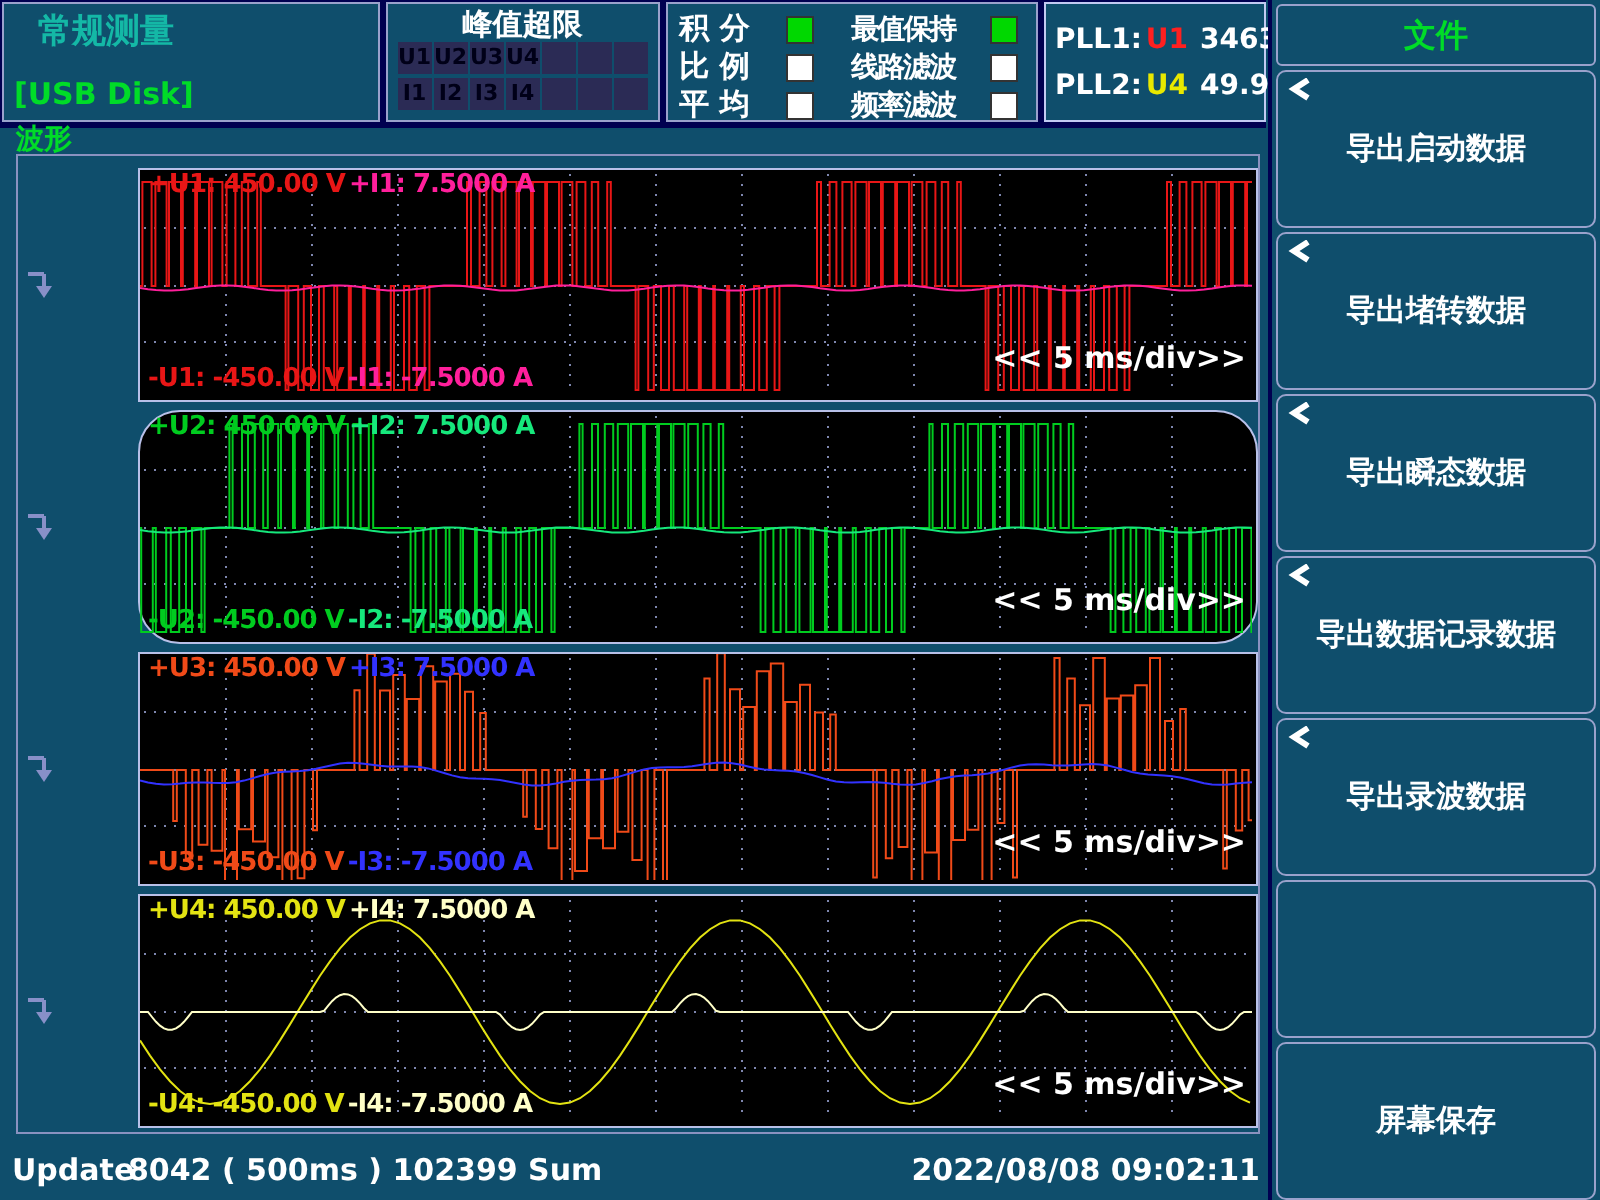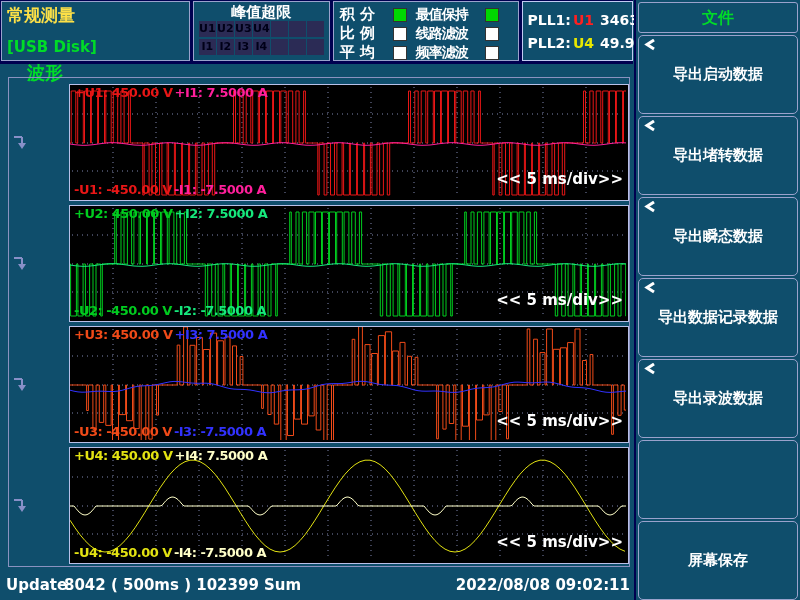--- a/index.html
+++ b/index.html
@@ -4,50 +4,50 @@
 <style>
   html,body{margin:0;padding:0;background:#000;}
   #screen{position:relative;width:800px;height:600px;background:#0f4e6c;overflow:hidden;
           font-family:"DejaVu Sans","Liberation Sans",sans-serif;font-weight:bold;
           -webkit-font-smoothing:none;}
   
   #hdr{position:absolute;left:0;top:0;width:633px;height:64px;background:#000050;
        display:flex;gap:3px;padding:1px 0 3px 1px;box-sizing:border-box;}
   .hsec{background:#0f4e6c;border:1px solid #9aa2cc;position:relative;box-sizing:border-box;height:100%;}
   #hs1{width:193px;}
-  #hs1 .mode{position:absolute;left:5px;top:2px;color:#fde047;font-size:17px;}
+  #hs1 .mode{position:absolute;left:17px;top:2px;color:#14b8a6;font-size:17px;}
   #hs1 .usb{position:absolute;left:5px;top:36px;color:#00dc28;font-size:15px;}
   #hs2{width:140px;}
   #hs2 .ptitle{text-align:center;color:#fff;font-size:15px;margin-top:1px;font-family:Liberation Mono, monospace;}
   .pgrid{position:absolute;left:5px;top:19px;}
   .prow{display:flex;gap:1px;margin-bottom:2px;}
   .pcell{width:17px;height:16px;background:#2b2b55;color:#000018;font-size:11px;
          text-align:center;line-height:16px;}
   #hs3{width:191px;}
   .tcol{position:absolute;top:3px;}
   .trow{display:flex;align-items:center;height:19px;}
   .tlab{color:#fff;font-size:15px;display:flex;justify-content:space-between;}
   .tcolA{left:6px;} .tcolA .tlab{width:46px;}
-  .tcolB{left:82px;} .tcolB .tlab{width:62px;font-size:14px;letter-spacing:-1px;}
+  .tcolB{left:92px;} .tcolB .tlab{width:62px;font-size:14px;letter-spacing:-1px;}
   .tbox{width:12px;height:12px;margin-left:7px;border:1px solid #333;}
   #hs4{width:113px;border-color:#c2caf2;}
   .pllrow{position:absolute;left:4px;color:#fff;font-size:14px;white-space:nowrap;}
   .pllrow .src{margin-left:2px;}
   .pllrow .val{margin-left:6px;}
   
   #side{position:absolute;left:634px;top:0;width:166px;height:600px;background:#0f4e6c;
         border-left:2px solid #000050;box-sizing:border-box;padding:2px 2px 0 2px;}
   #side-title{height:29px;border:1px solid #9aa2cc;border-radius:3px;color:#00dc28;
         font-size:16px;text-align:center;line-height:29px;margin-bottom:2px;}
   .sbtn{height:77px;border:1px solid #9aa2cc;border-radius:5px;margin-bottom:2px;position:relative;
         color:#fff;font-size:15px;display:flex;align-items:center;justify-content:center;
         letter-spacing:0px;}
   .sbtn .arr{position:absolute;left:5px;top:3px;line-height:10px;}
   
-  #wave-title{position:absolute;left:27px;top:61px;color:#00dc28;font-size:18px;}
+  #wave-title{position:absolute;left:8px;top:61px;color:#00dc28;font-size:14px;}
   #wbox{position:absolute;left:8px;top:77px;width:622px;height:490px;
         border:1px solid #8a92c0;box-sizing:border-box;}
   .plot{position:absolute;left:60px;width:558px;height:115px;background:#000;
         border:1px solid #b8c0e8;}
   .plot svg{position:absolute;left:0;top:0;}
   .lbl{position:absolute;font-size:13px;white-space:nowrap;letter-spacing:-0.5px;}
   .lbl span{margin-right:2px;}
   .lbl.top{left:4px;top:0px;}
   .lbl.bot{left:4px;top:97px;}
   .tb{position:absolute;right:5px;top:85px;color:#fff;font-size:15px;}
@@ -185,21 +185,21 @@
     <path d="M0,59.0 L4,59.6 L8,60.0 L12,60.3 L16,60.3 L20,60.0 L24,59.6 L28,59.0 L32,58.5 L36,58.0 L40,57.7 L44,57.7 L48,57.9 L52,58.4 L56,58.9 L60,59.5 L64,60.0 L68,60.2 L72,60.3 L76,60.1 L80,59.7 L84,59.1 L88,58.6 L92,58.1 L96,57.8 L100,57.7 L104,57.9 L108,58.3 L112,58.8 L116,59.4 L120,59.9 L124,60.2 L128,60.3 L132,60.1 L136,59.7 L140,59.2 L144,58.6 L148,58.1 L152,57.8 L156,57.7 L160,57.9 L164,58.2 L168,58.8 L172,59.3 L176,59.8 L180,60.2 L184,60.3 L188,60.2 L192,59.8 L196,59.3 L200,58.7 L204,58.2 L208,57.8 L212,57.7 L216,57.8 L220,58.2 L224,58.7 L228,59.3 L232,59.8 L236,60.2 L240,60.3 L244,60.2 L248,59.9 L252,59.4 L256,58.8 L260,58.3 L264,57.9 L268,57.7 L272,57.8 L276,58.1 L280,58.6 L284,59.2 L288,59.7 L292,60.1 L296,60.3 L300,60.2 L304,59.9 L308,59.4 L312,58.9 L316,58.3 L320,57.9 L324,57.7 L328,57.8 L332,58.1 L336,58.5 L340,59.1 L344,59.6 L348,60.1 L352,60.3 L356,60.2 L360,60.0 L364,59.5 L368,58.9 L372,58.4 L376,58.0 L380,57.7 L384,57.7 L388,58.0 L392,58.5 L396,59.0 L400,59.6 L404,60.0 L408,60.3 L412,60.3 L416,60.0 L420,59.6 L424,59.0 L428,58.5 L432,58.0 L436,57.7 L440,57.7 L444,58.0 L448,58.4 L452,58.9 L456,59.5 L460,60.0 L464,60.2 L468,60.3 L472,60.1 L476,59.6 L480,59.1 L484,58.5 L488,58.1 L492,57.8 L496,57.7 L500,57.9 L504,58.3 L508,58.9 L512,59.4 L516,59.9 L520,60.2 L524,60.3 L528,60.1 L532,59.7 L536,59.2 L540,58.6 L544,58.1 L548,57.8 L552,57.7 L556,57.9" stroke="#ff1f9b" stroke-width="1" fill="none"></path>
   </svg>
         <div class="lbl top"><span style="color:#e81616">+U1: 450.00 V</span><span style="color:#ff1f9b">+I1: 7.5000 A</span></div>
         <div class="lbl bot"><span style="color:#e81616">-U1: -450.00 V</span><span style="color:#ff1f9b">-I1: -7.5000 A</span></div>
         <div class="tb">&lt;&lt; 5 ms/div&gt;&gt;</div>
       </div>
       <svg class="gutter-arrow" style="top: 56px;">
         <path d="M1,3 H9 M9,3 V10" stroke="#8890c8" stroke-width="2" fill="none"></path>
         <path d="M5,9 L13,9 L9,15 Z" fill="#8890c8"></path>
       </svg>
-      <div class="plot" style="top: 127px;">
+      <div class="plot" style="top: 127px; border-radius: 21px;">
         <svg width="556" height="113">
     <path d="M43,2 V111 M86,2 V111 M129,2 V111 M172,2 V111 M215,2 V111 M258,2 V111 M301,2 V111 M344,2 V111 M387,2 V111 M430,2 V111 M473,2 V111 M516,2 V111 M2,29 H554 M2,58 H554 M2,86 H554 " stroke="#7e86ae" stroke-width="1" fill="none" stroke-dasharray="1,4"></path>
     <path d="M0,58L0.6,58L0.6,110.0L6.4,110.0L6.4,58L7.9,58L7.9,110.0L13.1,110.0L13.1,58L15.4,58L15.4,110.0L19.6,110.0L19.6,58L23.0,58L23.0,110.0L26.0,110.0L26.0,58L30.7,58L30.7,110.0L32.3,110.0L32.3,58L44.7,58L44.7,6.0L46.3,6.0L46.3,58L51.0,58L51.0,6.0L54.0,6.0L54.0,58L57.4,58L57.4,6.0L61.6,6.0L61.6,58L63.9,58L63.9,6.0L69.1,6.0L69.1,58L70.5,58L70.5,6.0L76.5,6.0L76.5,58L77.4,58L77.4,6.0L83.6,6.0L83.6,58L84.5,58L84.5,6.0L90.5,6.0L90.5,58L91.7,58L91.7,6.0L97.3,6.0L97.3,58L99.1,58L99.1,6.0L103.9,6.0L103.9,58L106.7,58L106.7,6.0L110.3,6.0L110.3,58L114.4,58L114.4,6.0L116.6,6.0L116.6,58L135.3,58L135.3,110.0L137.7,110.0L137.7,58L141.7,58L141.7,110.0L145.3,110.0L145.3,58L148.1,58L148.1,110.0L152.9,110.0L152.9,58L154.7,58L154.7,110.0L160.3,110.0L160.3,58L161.5,58L161.5,110.0L167.5,110.0L167.5,58L168.4,58L168.4,110.0L174.6,110.0L174.6,58L175.6,58L175.6,110.0L181.4,110.0L181.4,58L182.9,58L182.9,110.0L188.1,110.0L188.1,58L190.4,58L190.4,110.0L194.6,110.0L194.6,58L198.0,58L198.0,110.0L201.0,110.0L201.0,58L205.7,58L205.7,110.0L207.3,110.0L207.3,58L219.7,58L219.7,6.0L221.3,6.0L221.3,58L226.0,58L226.0,6.0L229.0,6.0L229.0,58L232.4,58L232.4,6.0L236.6,6.0L236.6,58L238.9,58L238.9,6.0L244.1,6.0L244.1,58L245.5,58L245.5,6.0L251.5,6.0L251.5,58L252.4,58L252.4,6.0L258.6,6.0L258.6,58L259.5,58L259.5,6.0L265.5,6.0L265.5,58L266.7,58L266.7,6.0L272.3,6.0L272.3,58L274.1,58L274.1,6.0L278.9,6.0L278.9,58L281.7,58L281.7,6.0L285.3,6.0L285.3,58L289.4,58L289.4,6.0L291.6,6.0L291.6,58L310.3,58L310.3,110.0L312.7,110.0L312.7,58L316.7,58L316.7,110.0L320.3,110.0L320.3,58L323.1,58L323.1,110.0L327.9,110.0L327.9,58L329.7,58L329.7,110.0L335.3,110.0L335.3,58L336.5,58L336.5,110.0L342.5,110.0L342.5,58L343.4,58L343.4,110.0L349.6,110.0L349.6,58L350.6,58L350.6,110.0L356.4,110.0L356.4,58L357.9,58L357.9,110.0L363.1,110.0L363.1,58L365.4,58L365.4,110.0L369.6,110.0L369.6,58L373.0,58L373.0,110.0L376.0,110.0L376.0,58L380.7,58L380.7,110.0L382.3,110.0L382.3,58L394.7,58L394.7,6.0L396.3,6.0L396.3,58L401.0,58L401.0,6.0L404.0,6.0L404.0,58L407.4,58L407.4,6.0L411.6,6.0L411.6,58L413.9,58L413.9,6.0L419.1,6.0L419.1,58L420.5,58L420.5,6.0L426.5,6.0L426.5,58L427.4,58L427.4,6.0L433.6,6.0L433.6,58L434.5,58L434.5,6.0L440.5,6.0L440.5,58L441.7,58L441.7,6.0L447.3,6.0L447.3,58L449.1,58L449.1,6.0L453.9,6.0L453.9,58L456.7,58L456.7,6.0L460.3,6.0L460.3,58L464.4,58L464.4,6.0L466.6,6.0L466.6,58L485.3,58L485.3,110.0L487.7,110.0L487.7,58L491.7,58L491.7,110.0L495.3,110.0L495.3,58L498.1,58L498.1,110.0L502.9,110.0L502.9,58L504.7,58L504.7,110.0L510.3,110.0L510.3,58L511.5,58L511.5,110.0L517.5,110.0L517.5,58L518.4,58L518.4,110.0L524.6,110.0L524.6,58L525.6,58L525.6,110.0L531.4,110.0L531.4,58L532.9,58L532.9,110.0L538.1,110.0L538.1,58L540.4,58L540.4,110.0L544.6,110.0L544.6,58L548.0,58L548.0,110.0L551.0,110.0L551.0,58L555.7,58L555.7,110.0L557.3,110.0L557.3,58L556,58" stroke="#00cc1f" stroke-width="1" fill="none"></path>
     <path d="M0,59.0 L4,59.6 L8,60.0 L12,60.3 L16,60.3 L20,60.0 L24,59.6 L28,59.0 L32,58.5 L36,58.0 L40,57.7 L44,57.7 L48,57.9 L52,58.4 L56,58.9 L60,59.5 L64,60.0 L68,60.2 L72,60.3 L76,60.1 L80,59.7 L84,59.1 L88,58.6 L92,58.1 L96,57.8 L100,57.7 L104,57.9 L108,58.3 L112,58.8 L116,59.4 L120,59.9 L124,60.2 L128,60.3 L132,60.1 L136,59.7 L140,59.2 L144,58.6 L148,58.1 L152,57.8 L156,57.7 L160,57.9 L164,58.2 L168,58.8 L172,59.3 L176,59.8 L180,60.2 L184,60.3 L188,60.2 L192,59.8 L196,59.3 L200,58.7 L204,58.2 L208,57.8 L212,57.7 L216,57.8 L220,58.2 L224,58.7 L228,59.3 L232,59.8 L236,60.2 L240,60.3 L244,60.2 L248,59.9 L252,59.4 L256,58.8 L260,58.3 L264,57.9 L268,57.7 L272,57.8 L276,58.1 L280,58.6 L284,59.2 L288,59.7 L292,60.1 L296,60.3 L300,60.2 L304,59.9 L308,59.4 L312,58.9 L316,58.3 L320,57.9 L324,57.7 L328,57.8 L332,58.1 L336,58.5 L340,59.1 L344,59.6 L348,60.1 L352,60.3 L356,60.2 L360,60.0 L364,59.5 L368,58.9 L372,58.4 L376,58.0 L380,57.7 L384,57.7 L388,58.0 L392,58.5 L396,59.0 L400,59.6 L404,60.0 L408,60.3 L412,60.3 L416,60.0 L420,59.6 L424,59.0 L428,58.5 L432,58.0 L436,57.7 L440,57.7 L444,58.0 L448,58.4 L452,58.9 L456,59.5 L460,60.0 L464,60.2 L468,60.3 L472,60.1 L476,59.6 L480,59.1 L484,58.5 L488,58.1 L492,57.8 L496,57.7 L500,57.9 L504,58.3 L508,58.9 L512,59.4 L516,59.9 L520,60.2 L524,60.3 L528,60.1 L532,59.7 L536,59.2 L540,58.6 L544,58.1 L548,57.8 L552,57.7 L556,57.9" stroke="#16e87c" stroke-width="1" fill="none"></path>
   </svg>
         <div class="lbl top"><span style="color:#00cc1f">+U2: 450.00 V</span><span style="color:#16e87c">+I2: 7.5000 A</span></div>
         <div class="lbl bot"><span style="color:#00cc1f">-U2: -450.00 V</span><span style="color:#16e87c">-I2: -7.5000 A</span></div>
         <div class="tb">&lt;&lt; 5 ms/div&gt;&gt;</div>
       </div>
       <svg class="gutter-arrow" style="top: 177px;">

